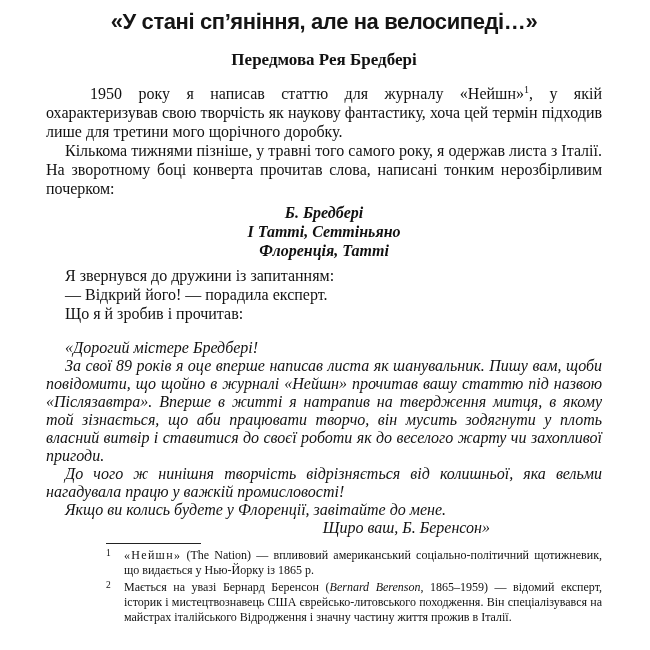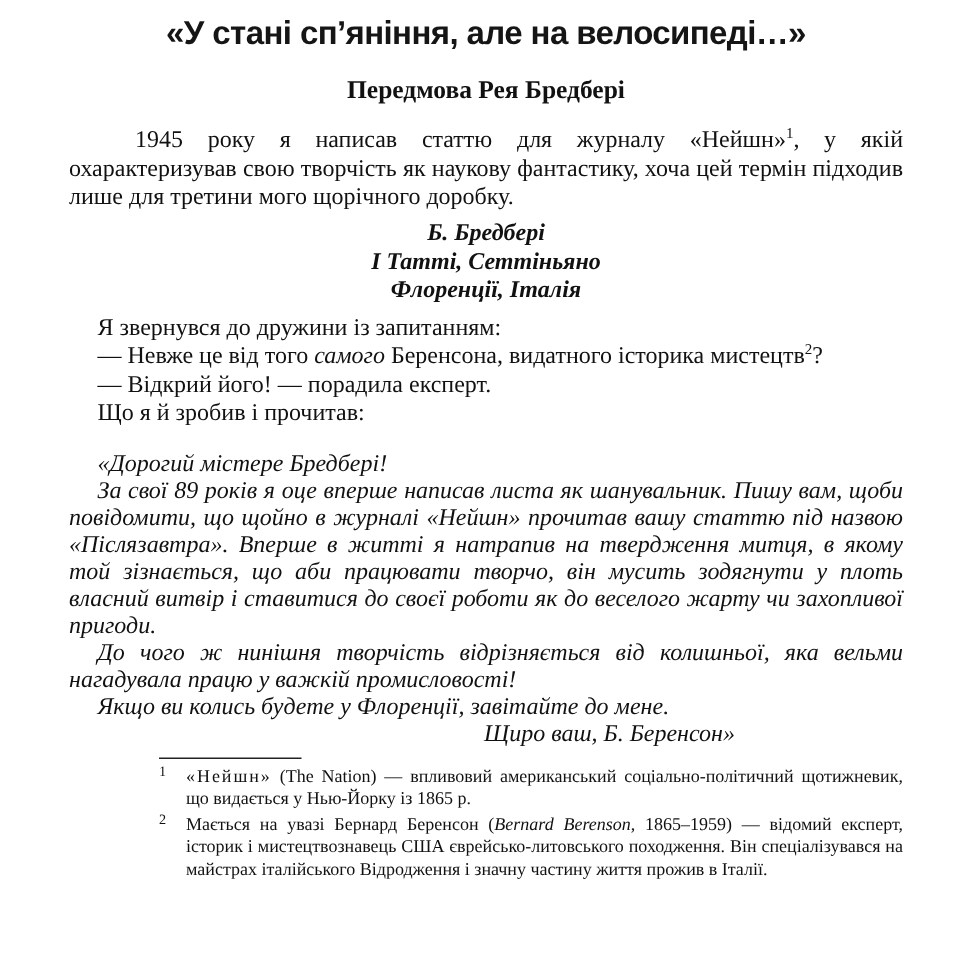--- a/index.html
+++ b/index.html
@@ -115,32 +115,32 @@
 </style>
 </head>
 <body>
 
 <div class="page">
 
   <h1 class="title">«У стані сп’яніння, але на велосипеді…»</h1>
 
   <h2 class="subtitle">Передмова Рея Бредбері</h2>
 
-  <p class="body first"><span>1945 року я написав статтю для журналу «Нейшн»</span><sup class="fn-ref">1</sup><span>, у якій охарактеризував свою творчість як наукову фантастику, хоча цей термін підходив лише для третини мого щорічного доробку.</span></p>
+  <p class="body first"><span>1950 року я написав статтю для журналу «Нейшн»</span><sup class="fn-ref">1</sup><span>, у якій охарактеризував свою творчість як наукову фантастику, хоча цей термін підходив лише для третини мого щорічного доробку.</span></p>
 
+  <p class="body">Кількома тижнями пізніше, у травні того самого року, я одержав листа з Італії. На зворотному боці конверта прочитав слова, написані тонким нерозбірливим почерком:</p>
 
   <div class="address">
     <div>Б. Бредбері</div>
     <div>І Татті, Сеттіньяно</div>
-    <div>Флоренції, Італія</div>
+    <div>Флоренція, Татті</div>
   </div>
 
   <p class="body">Я звернувся до дружини із запитанням:</p>
 
-  <p class="body"><span>— Невже це від того </span><em class="word">самого</em><span> Беренсона, видатного історика мистецтв</span><sup class="fn-ref">2</sup><span>?</span></p>
 
   <p class="body">— Відкрий його! — порадила експерт.</p>
 
   <p class="body">Що я й зробив і прочитав:</p>
 
   <div class="letter">
     <p>«Дорогий містере Бредбері!</p>
     <p>За свої 89 років я оце вперше написав листа як шанувальник. Пишу вам, щоби повідомити, що щойно в журналі «Нейшн» прочитав вашу статтю під назвою «Післязавтра». Вперше в житті я натрапив на твердження митця, в якому той зізнається, що аби працювати творчо, він мусить зодягнути у плоть власний витвір і ставитися до своєї роботи як до веселого жарту чи захопливої пригоди.</p>
     <p>До чого ж нинішня творчість відрізняється від колишньої, яка вельми нагадувала працю у важкій промисловості!</p>
     <p>Якщо ви колись будете у Флоренції, завітайте до мене.</p>

